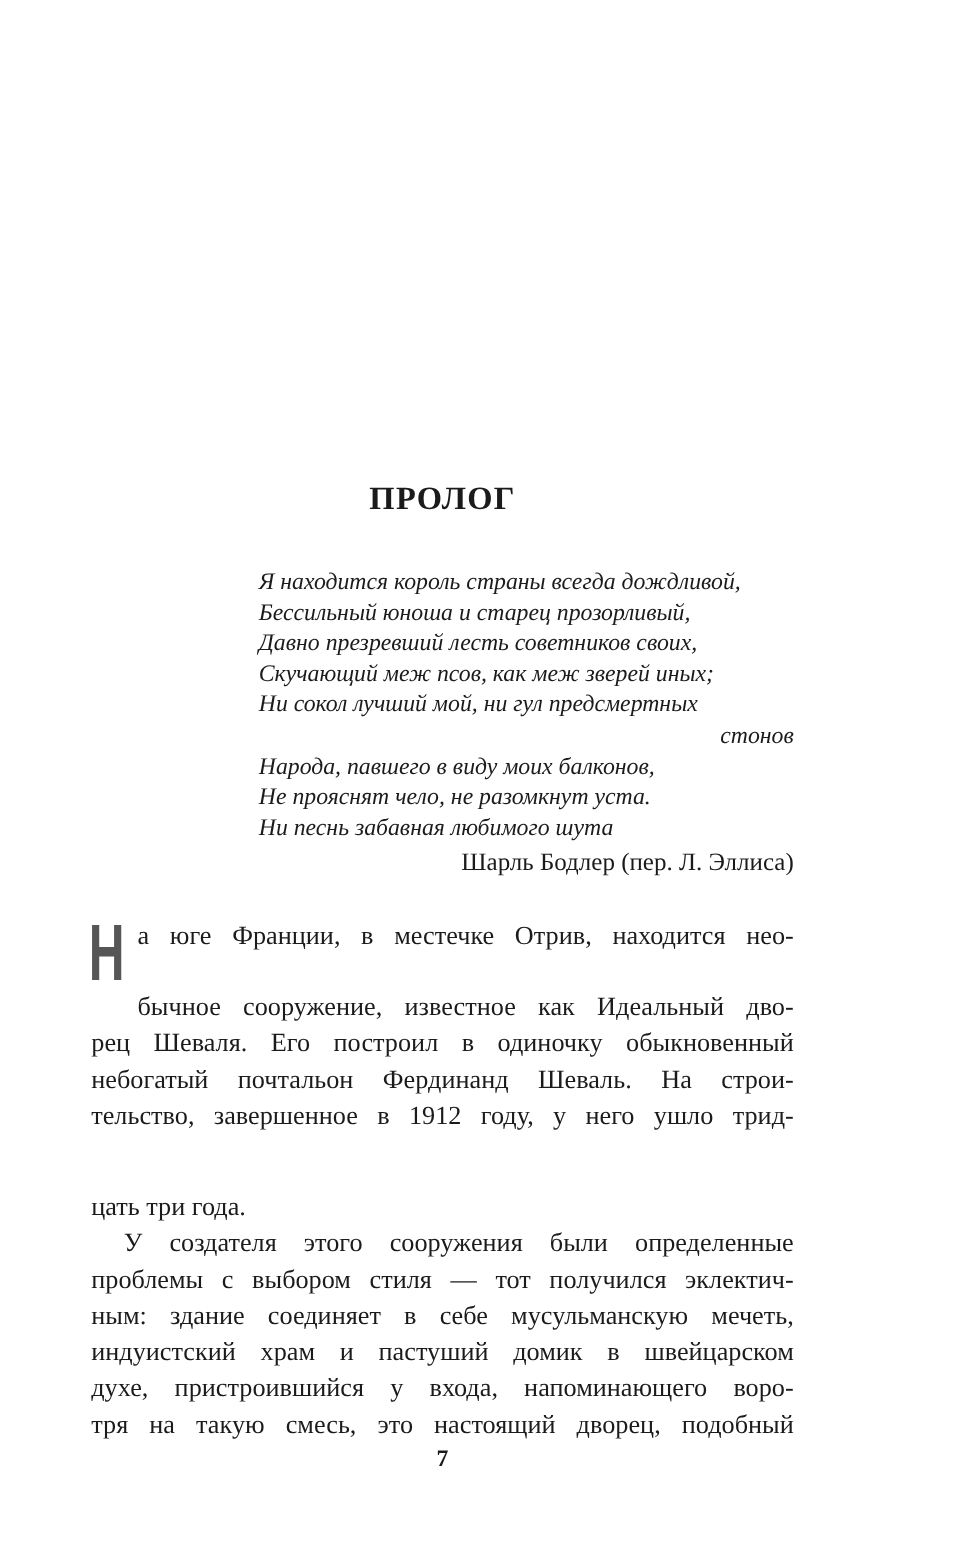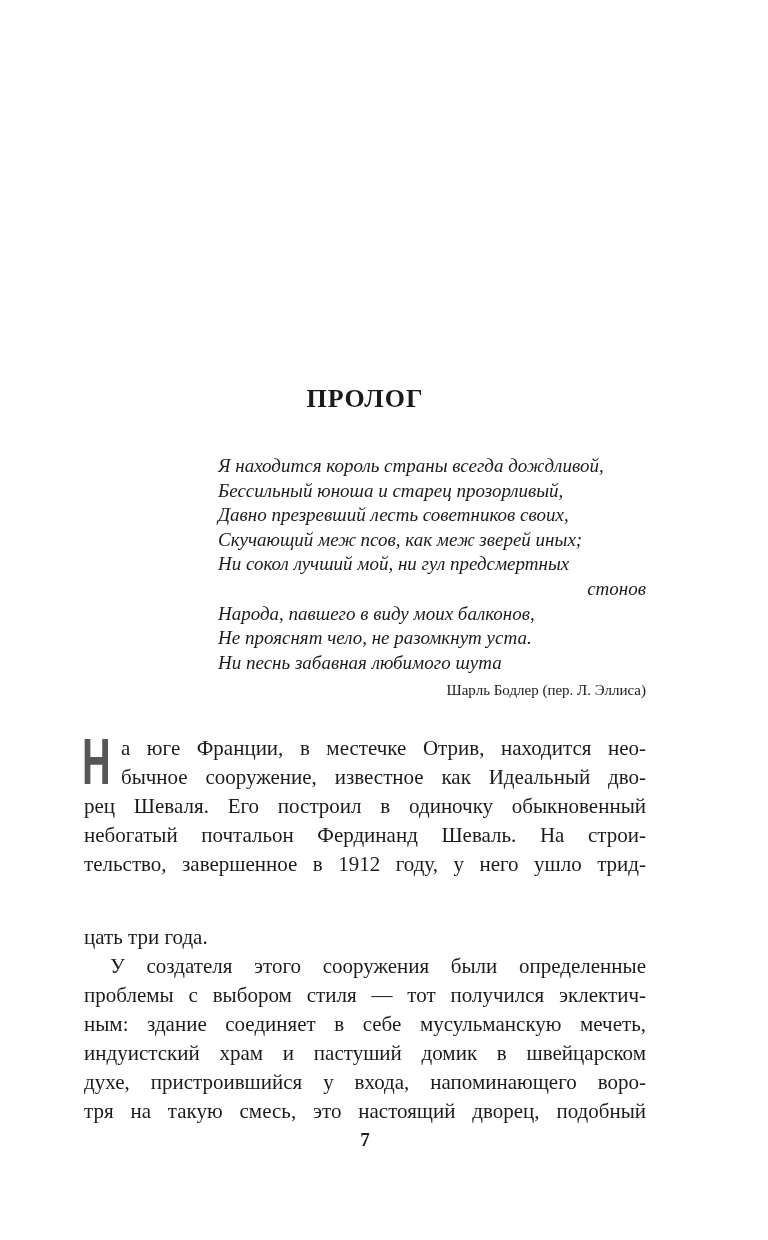--- a/index.html
+++ b/index.html
@@ -10,21 +10,21 @@
     color: #1b1b1b;
     overflow: hidden;
   }
   .page {
     position: relative;
     width: 768px; height: 1240px;
     background: #ffffff;
   }
   .text-block {
     position: absolute;
-    left: 84px; top: 0;
+    left: 73px; top: 0;
     width: 562px;
     padding-top: 386px;
   }
   .chapter-title {
     text-align: center;
     font-size: 26px;
     font-weight: 700;
     letter-spacing: 1px;
     line-height: 26px;
   }
@@ -36,35 +36,35 @@
     line-height: 24.6px;
   }
   .epigraph .line { text-align: left; }
   .epigraph .align-right { text-align: right; }
   .attribution {
     margin-top: 3px;
     width: 428px;
     margin-left: 134px;
     text-align: right;
     font-style: normal;
-    font-size: 15px;
+    font-size: 20px;
     line-height: 24px;
   }
   .body-text {
     margin-top: 32px;
     font-size: 21px;
     line-height: 29px;
   }
   .paragraph { position: relative; }
   .body-text .line {
     text-align: justify;
     text-align-last: justify;
   }
   .body-text .no-fill { text-align-last: left; margin-top: 44px; }
-  .body-text .beside-drop-cap { padding-left: 37px; }
+  .body-text .beside-drop-cap { padding-left: 37px; margin-top: 28px; }
   .body-text .first-indent { text-indent: 26px; }
   .drop-cap {
     position: absolute;
     left: -2px; top: 3px;
     display: inline-block;
     font-family: "Liberation Sans", sans-serif;
     font-weight: 700;
     font-size: 64px;
     line-height: 50px;
     transform: scaleX(0.62);

